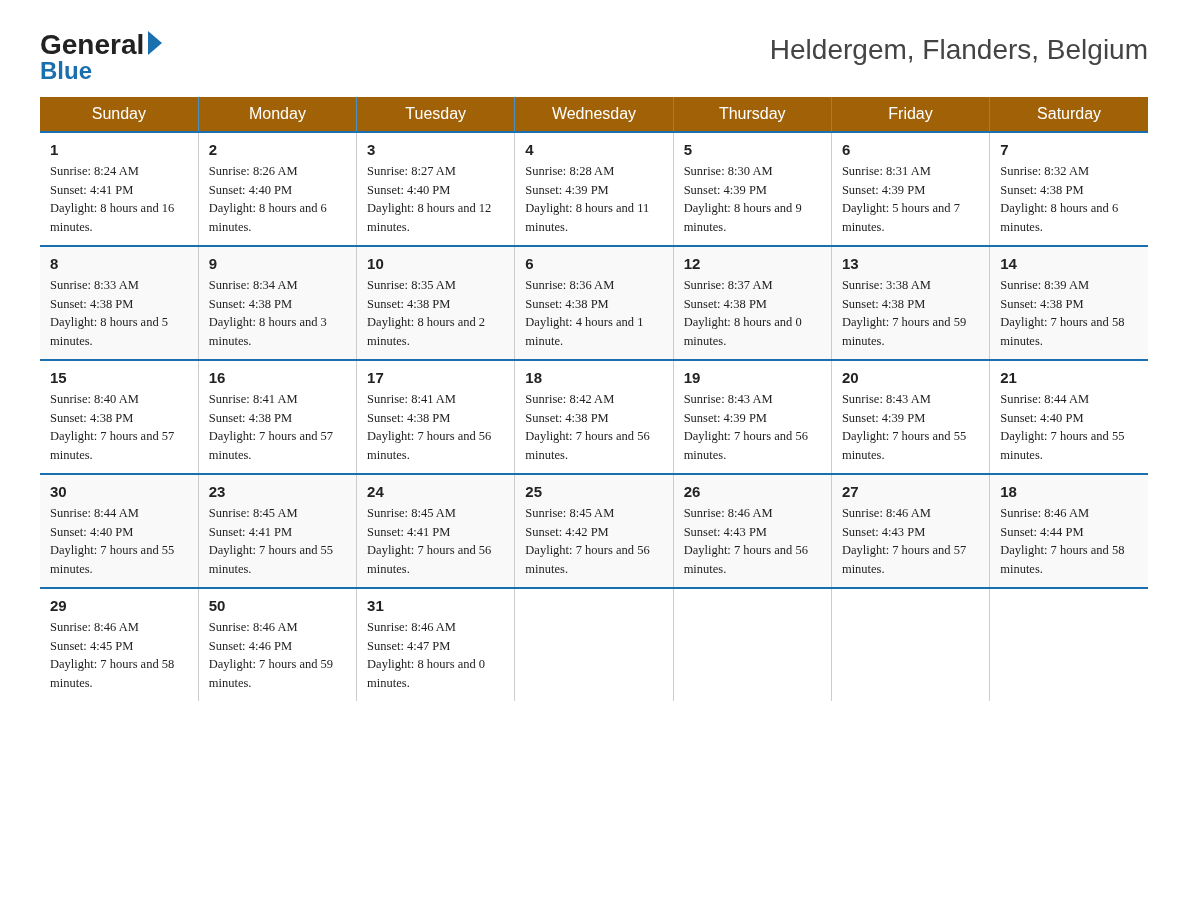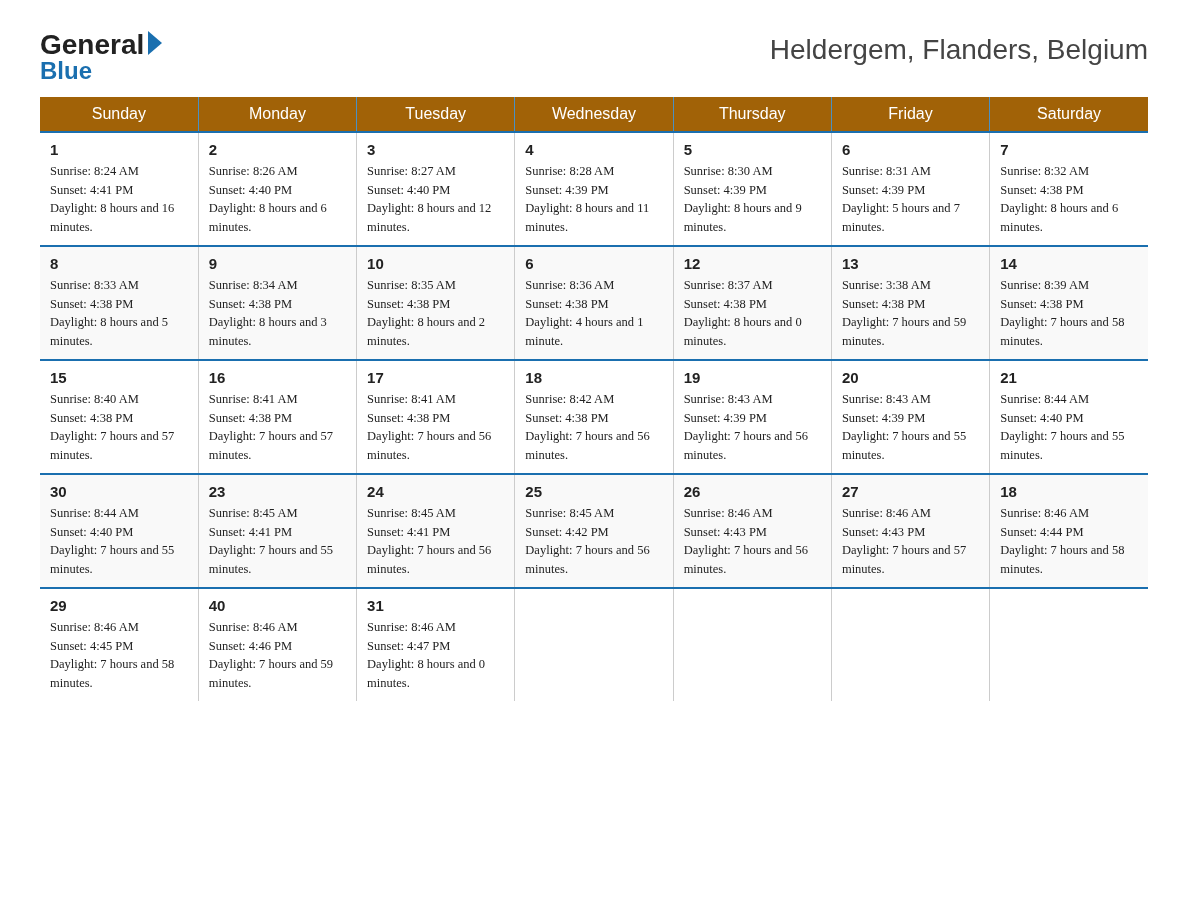--- a/index.html
+++ b/index.html
@@ -381,21 +381,21 @@
       <tr>
         <td>
           <span class="day-num">29</span>
         <div class="day-info">
           <span>Sunrise: 8:46 AM</span><br>
           <span>Sunset: 4:45 PM</span><br>
           <span>Daylight: 7 hours and 58 minutes.</span>
         </div>
         </td>
         <td>
-          <span class="day-num">40</span>
+          <span class="day-num">50</span>
         <div class="day-info">
           <span>Sunrise: 8:46 AM</span><br>
           <span>Sunset: 4:46 PM</span><br>
           <span>Daylight: 7 hours and 59 minutes.</span>
         </div>
         </td>
         <td>
           <span class="day-num">31</span>
         <div class="day-info">
           <span>Sunrise: 8:46 AM</span><br>

